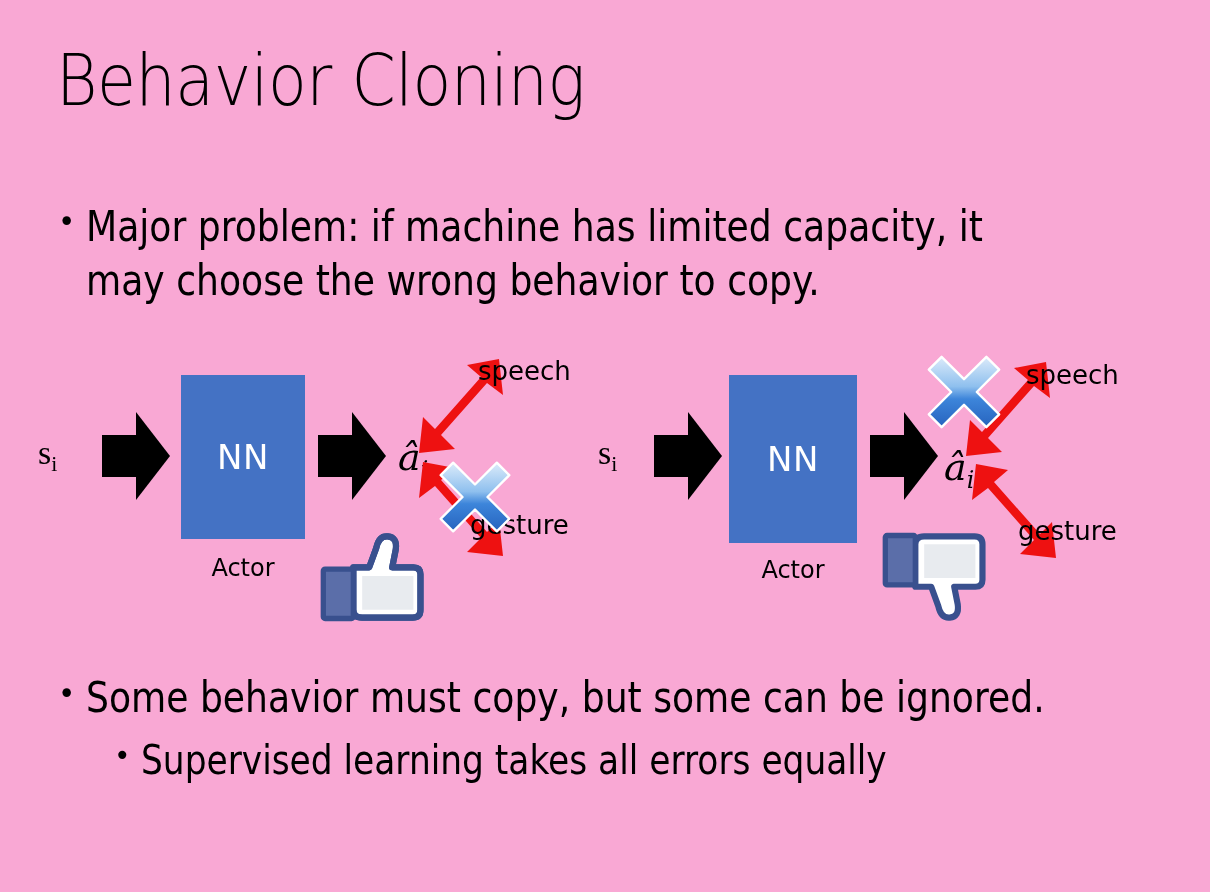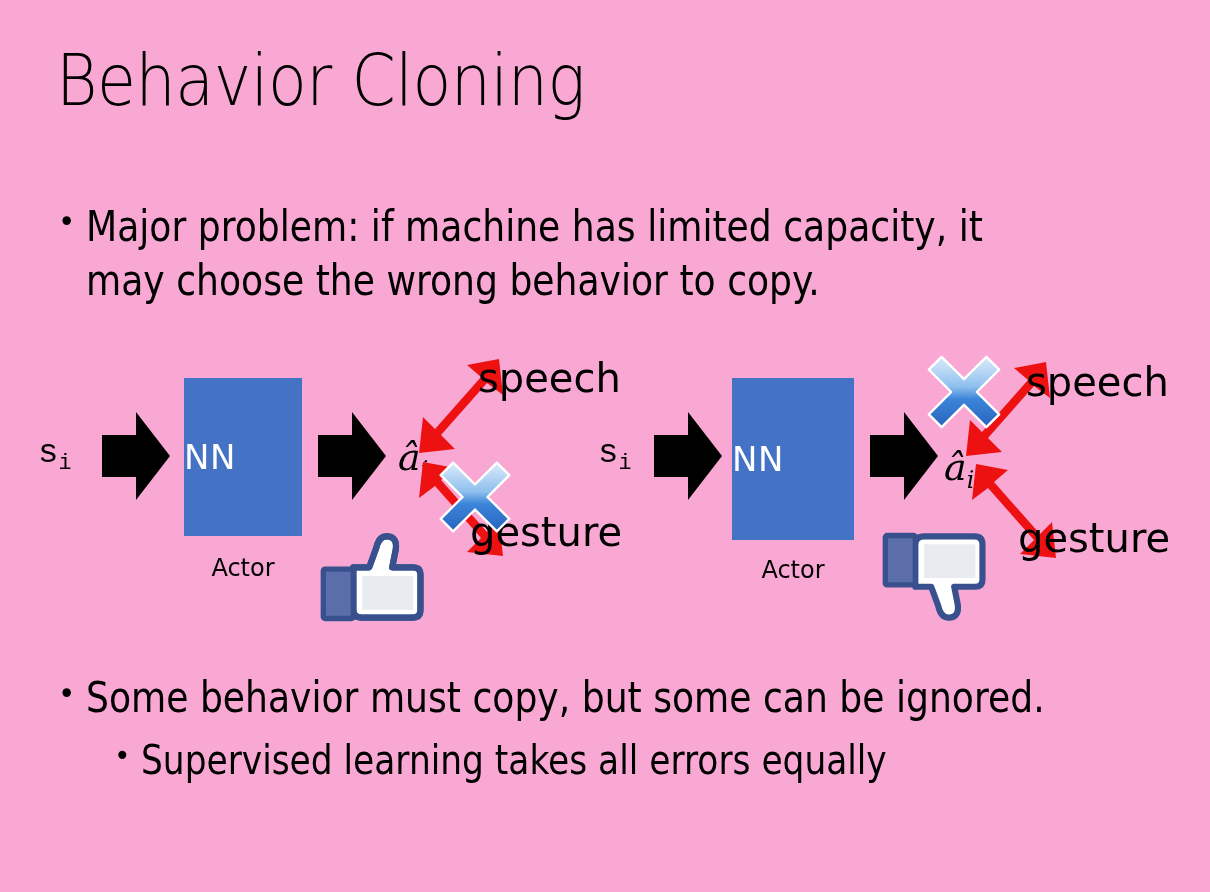--- a/index.html
+++ b/index.html
@@ -87,21 +87,21 @@
     position: absolute;
     top: 340px;
     width: 600px;
     height: 290px;
   }
   #diagram-left  { left: 8px; }
   #diagram-right { left: 578px; }
 
   .state-label {
     position: absolute;
-    font-family: Liberation Mono, monospace;
+    font-family: Liberation Serif, serif;
     font-size: 34px;
     color: #000000;
     line-height: 1;
   }
   .state-label .sub {
     font-size: 0.64em;
     vertical-align: -0.30em;
     letter-spacing: 0;
   }
 
@@ -129,25 +129,25 @@
   }
   .block-arrow {
     background: transparent;
     width: 70px;
     height: 88px;
   }
 
   .nn-box {
     position: absolute;
     background: #4472C4;
-    border: 4px solid #f9a8d4;
+    border: 1px solid #f9a8d4;
     box-sizing: border-box;
     display: flex;
     align-items: center;
-    justify-content: flex-start;
+    justify-content: center;
   }
   .nn-box .nn-label {
     font-family: "DejaVu Sans", sans-serif;
     font-size: 34px;
     color: #ffffff;
     letter-spacing: 0.5px;
   }
 
   .actor-label {
     position: absolute;
@@ -168,21 +168,21 @@
     white-space: nowrap;
   }
   .action-label .sub {
     font-size: 0.62em;
     vertical-align: -0.32em;
   }
 
   .out-label {
     position: absolute;
     font-family: "DejaVu Sans", sans-serif;
-    font-size: 40px;
+    font-size: 26px;
     color: #000000;
     line-height: 1;
     white-space: nowrap;
   }
 
   .red-arrow {
     position: absolute;
     width: 120px;
     height: 120px;
   }

